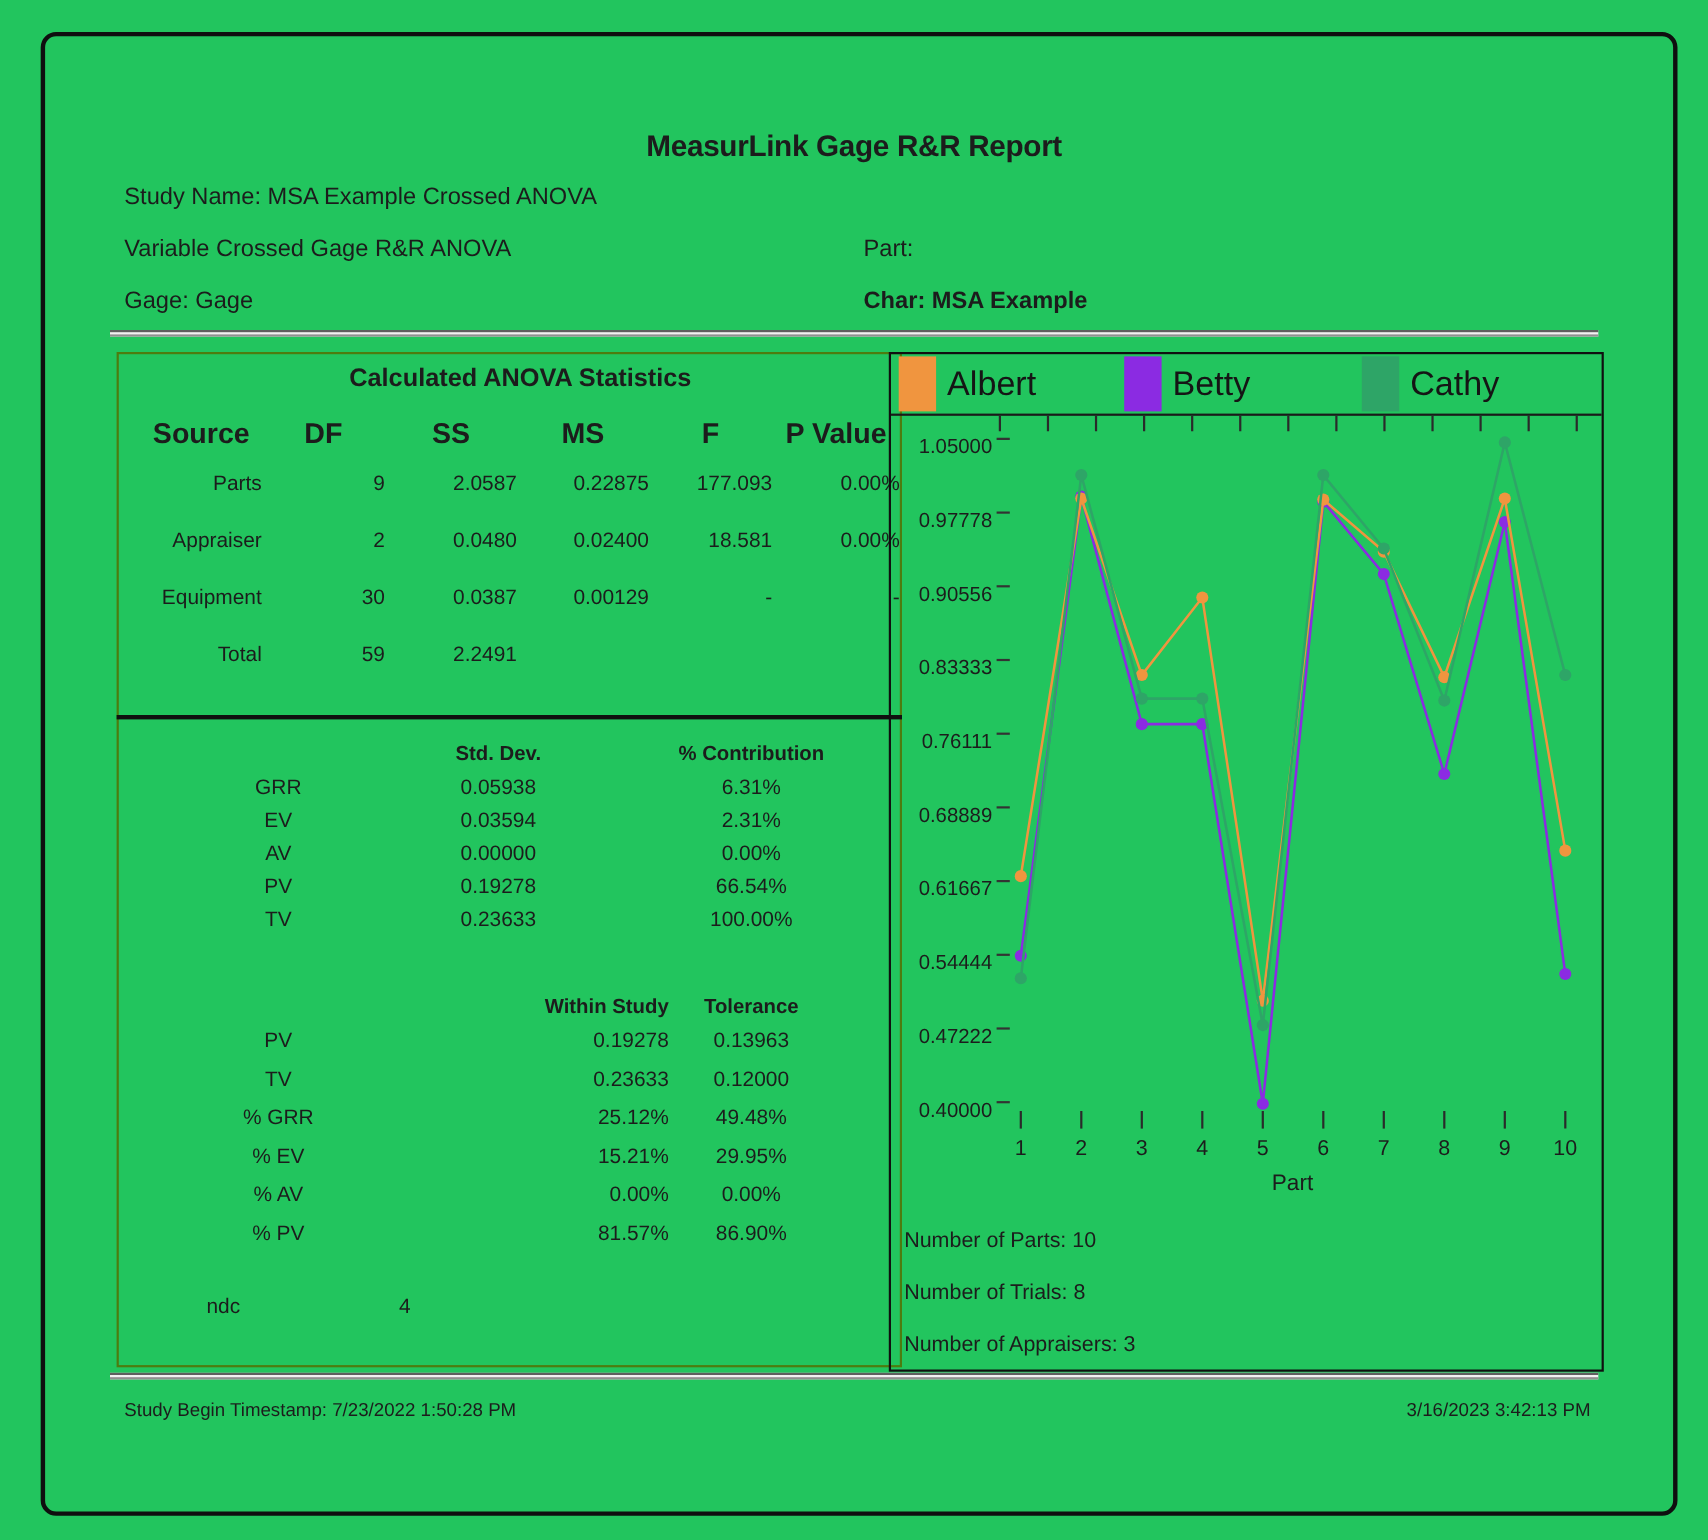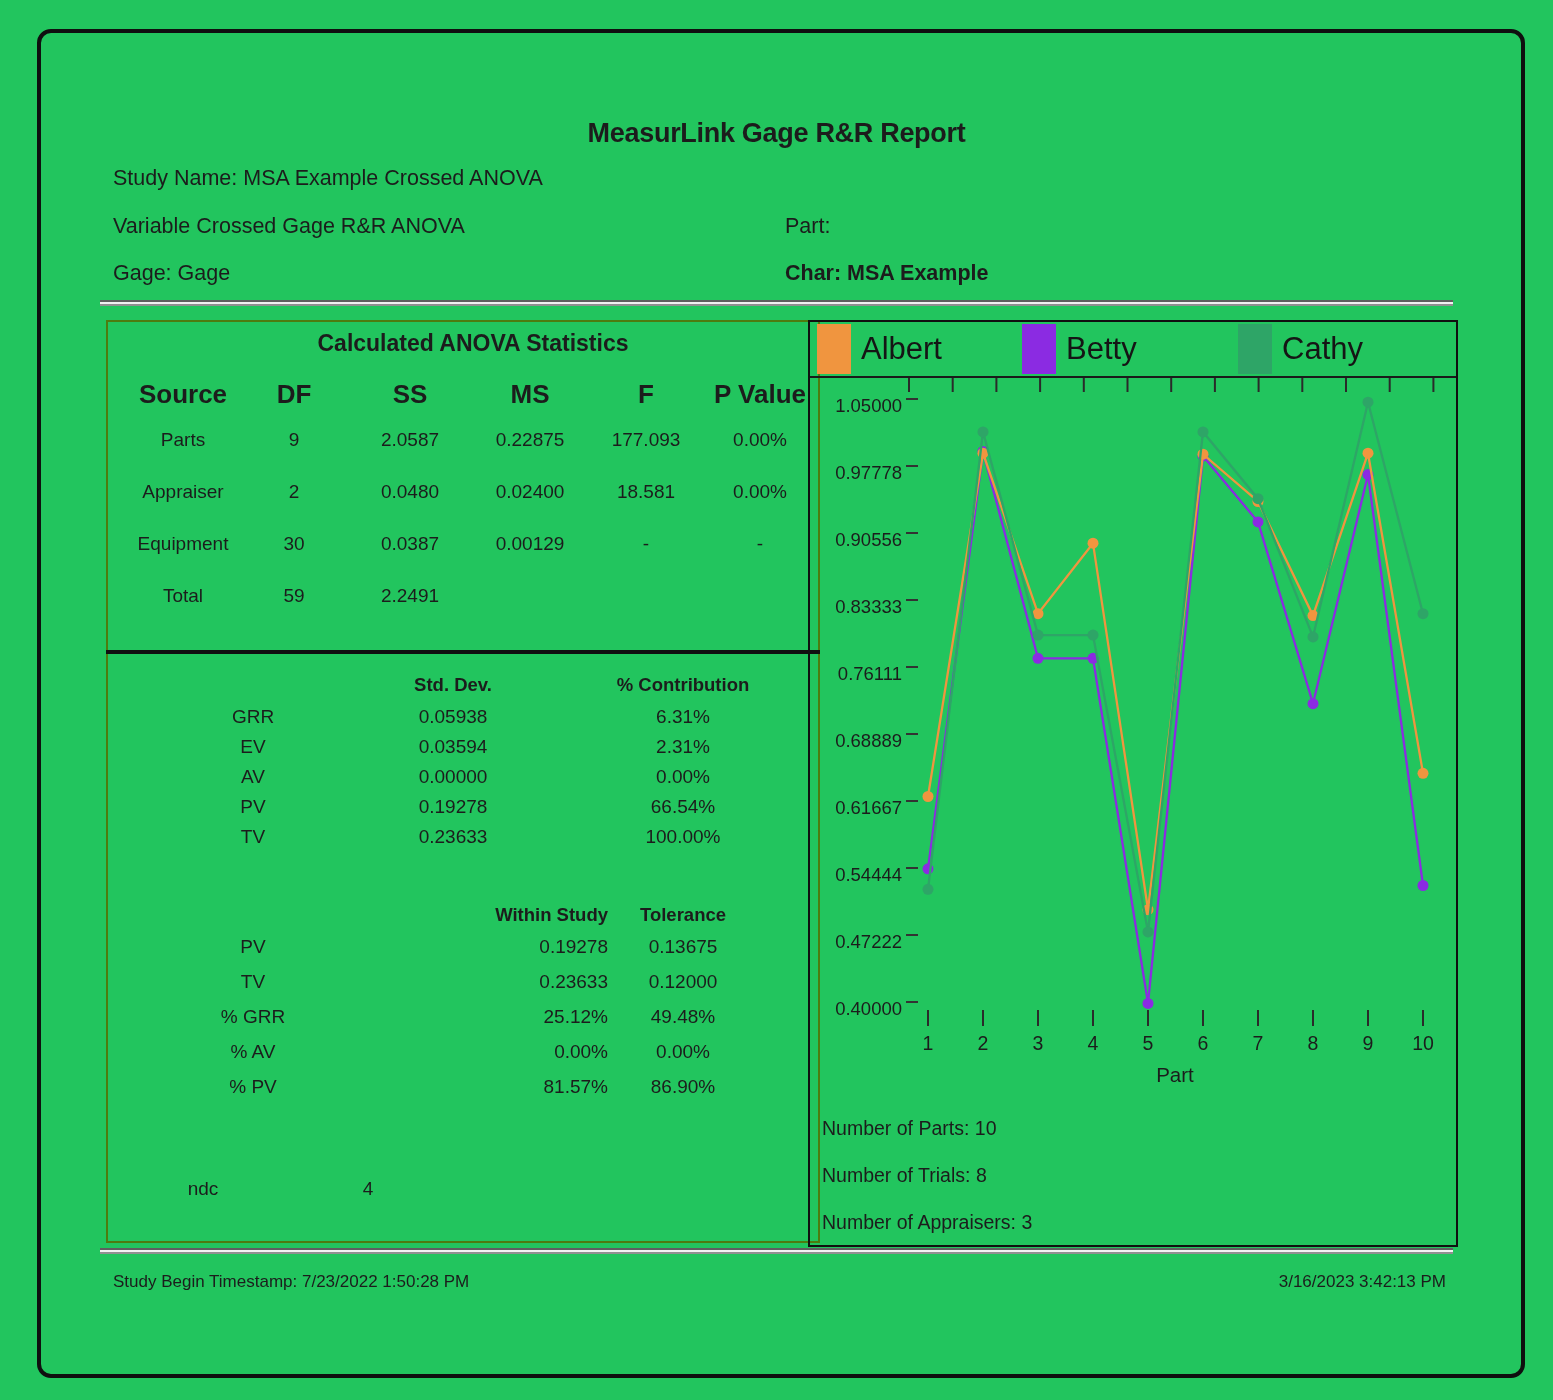--- a/index.html
+++ b/index.html
@@ -19,21 +19,21 @@
         border-top:2px solid #5f5f5f;border-bottom:2px solid #909090;background:#f2f2f2;}
   #rule-top{top:300px;}
   #rule-bottom{top:1248px;}
 
   
   .panel-left{position:absolute;left:106px;top:320px;width:690px;height:919px;
         border:2px solid #4d7c0f;padding-left:20px;}
   .anova-title{margin-top:8px;text-align:center;font-size:23px;font-weight:700;height:30px;}
   table.anova{width:100%;border-collapse:collapse;margin-top:14px;table-layout:fixed;}
   table.anova th{font-size:26px;font-weight:700;height:40px;text-align:center;padding:0;}
-  table.anova td{font-size:19px;height:52px;text-align:center;vertical-align:middle;padding:0;}
+  table.anova td{font-size:19px;height:52px;text-align:right;vertical-align:middle;padding:0;}
   .h-divider{position:absolute;left:-2px;right:-2px;top:328px;height:4px;background:#101010;}
   .srow{position:relative;height:30px;font-size:19px;}
   .sthead{position:relative;height:32px;font-size:18.5px;font-weight:700;}
   .strow{position:relative;height:35px;font-size:19px;}
   .c0{position:absolute;left:0;width:290px;text-align:center;}
   .cv1{position:absolute;left:230px;width:230px;text-align:center;}
   .cv2{position:absolute;left:465px;width:220px;text-align:center;}
   .cs1{position:absolute;left:240px;width:260px;text-align:right;}
   .cs2{position:absolute;left:465px;width:220px;text-align:center;}
   #variance-block{position:absolute;left:0;top:352px;width:100%;}
@@ -164,31 +164,36 @@
         </div>
       </div>
     <div id="study-block">
         <div class="sthead">
           <span class="cs1">Within Study</span>
           <span class="cs2">Tolerance</span>
         </div>
         <div class="strow">
           <span class="c0">PV</span>
           <span class="cs1">0.19278</span>
-          <span class="cs2">0.13675</span>
+          <span class="cs2">0.13963</span>
         </div>
         <div class="strow">
           <span class="c0">TV</span>
           <span class="cs1">0.23633</span>
           <span class="cs2">0.12000</span>
         </div>
         <div class="strow">
           <span class="c0">% GRR</span>
           <span class="cs1">25.12%</span>
           <span class="cs2">49.48%</span>
+        </div>
+        <div class="strow">
+          <span class="c0">% EV</span>
+          <span class="cs1">15.21%</span>
+          <span class="cs2">29.95%</span>
         </div>
         <div class="strow">
           <span class="c0">% AV</span>
           <span class="cs1">0.00%</span>
           <span class="cs2">0.00%</span>
         </div>
         <div class="strow">
           <span class="c0">% PV</span>
           <span class="cs1">81.57%</span>
           <span class="cs2">86.90%</span>

